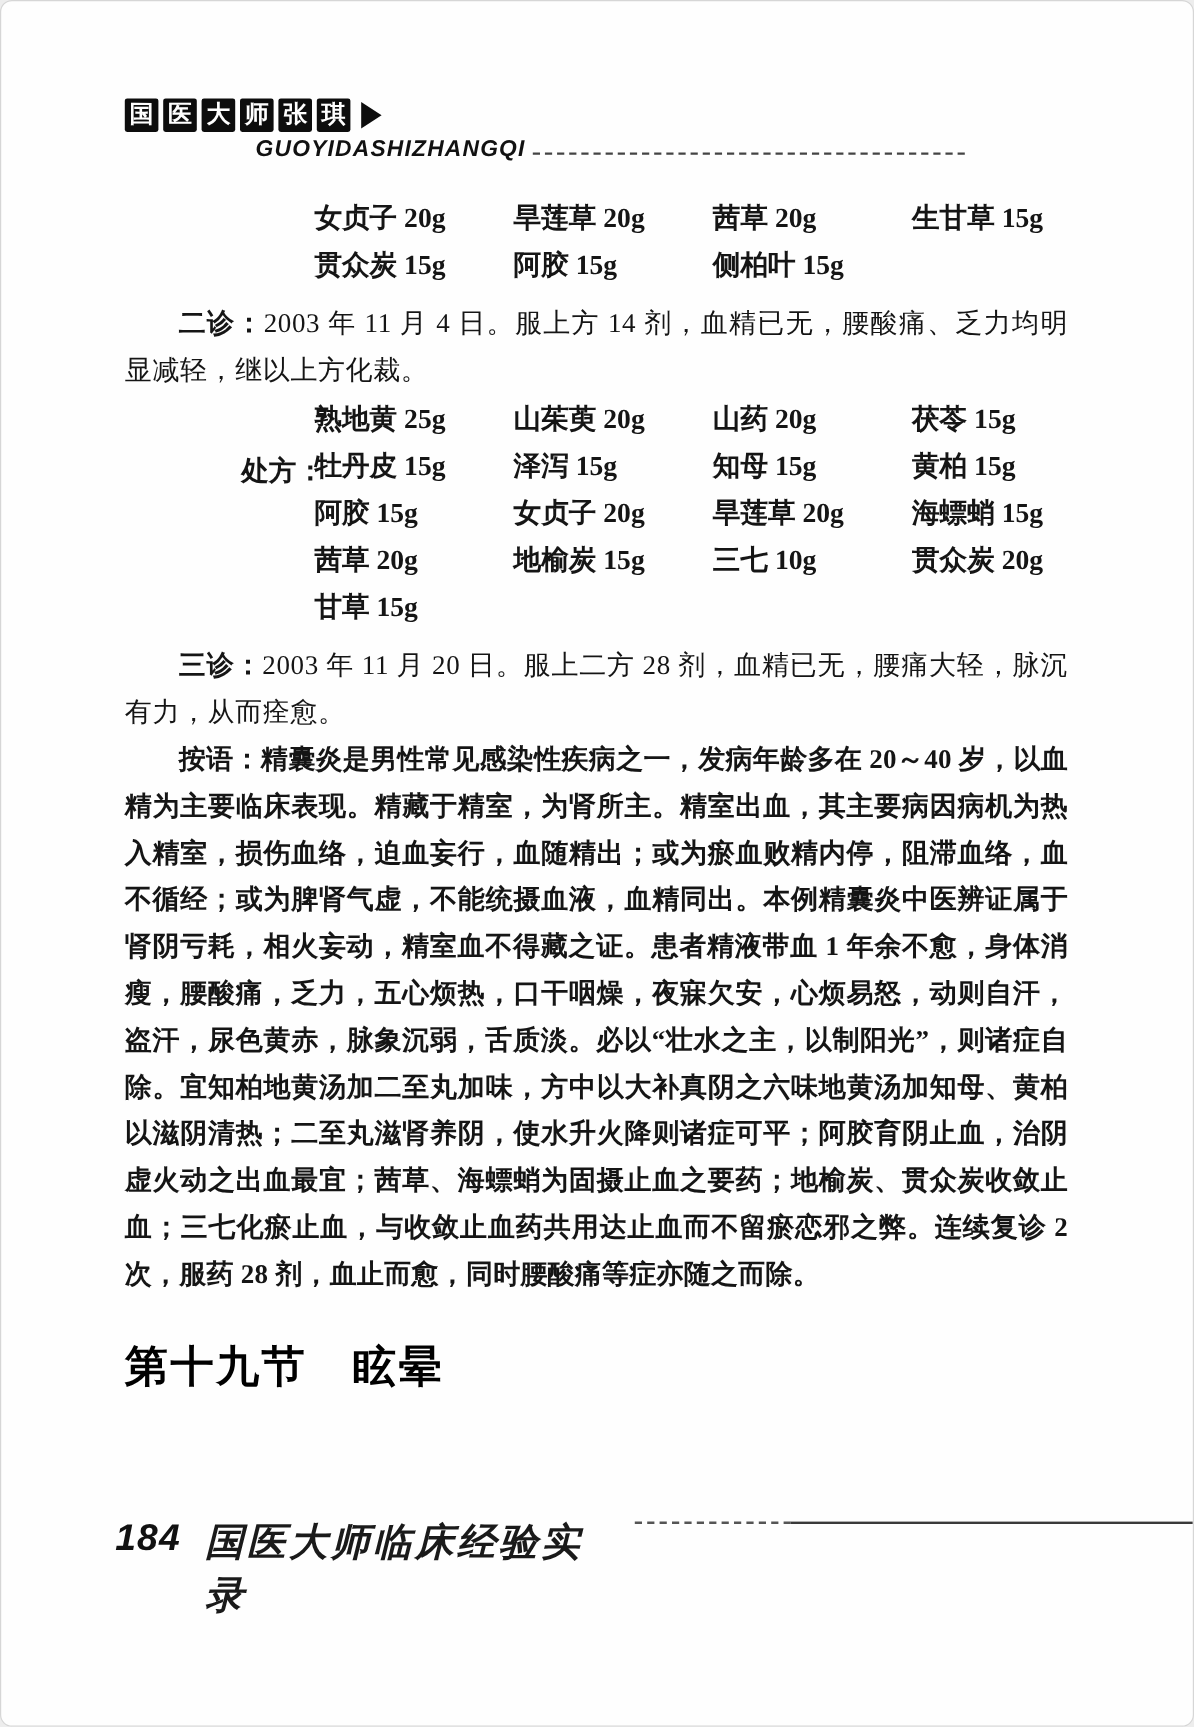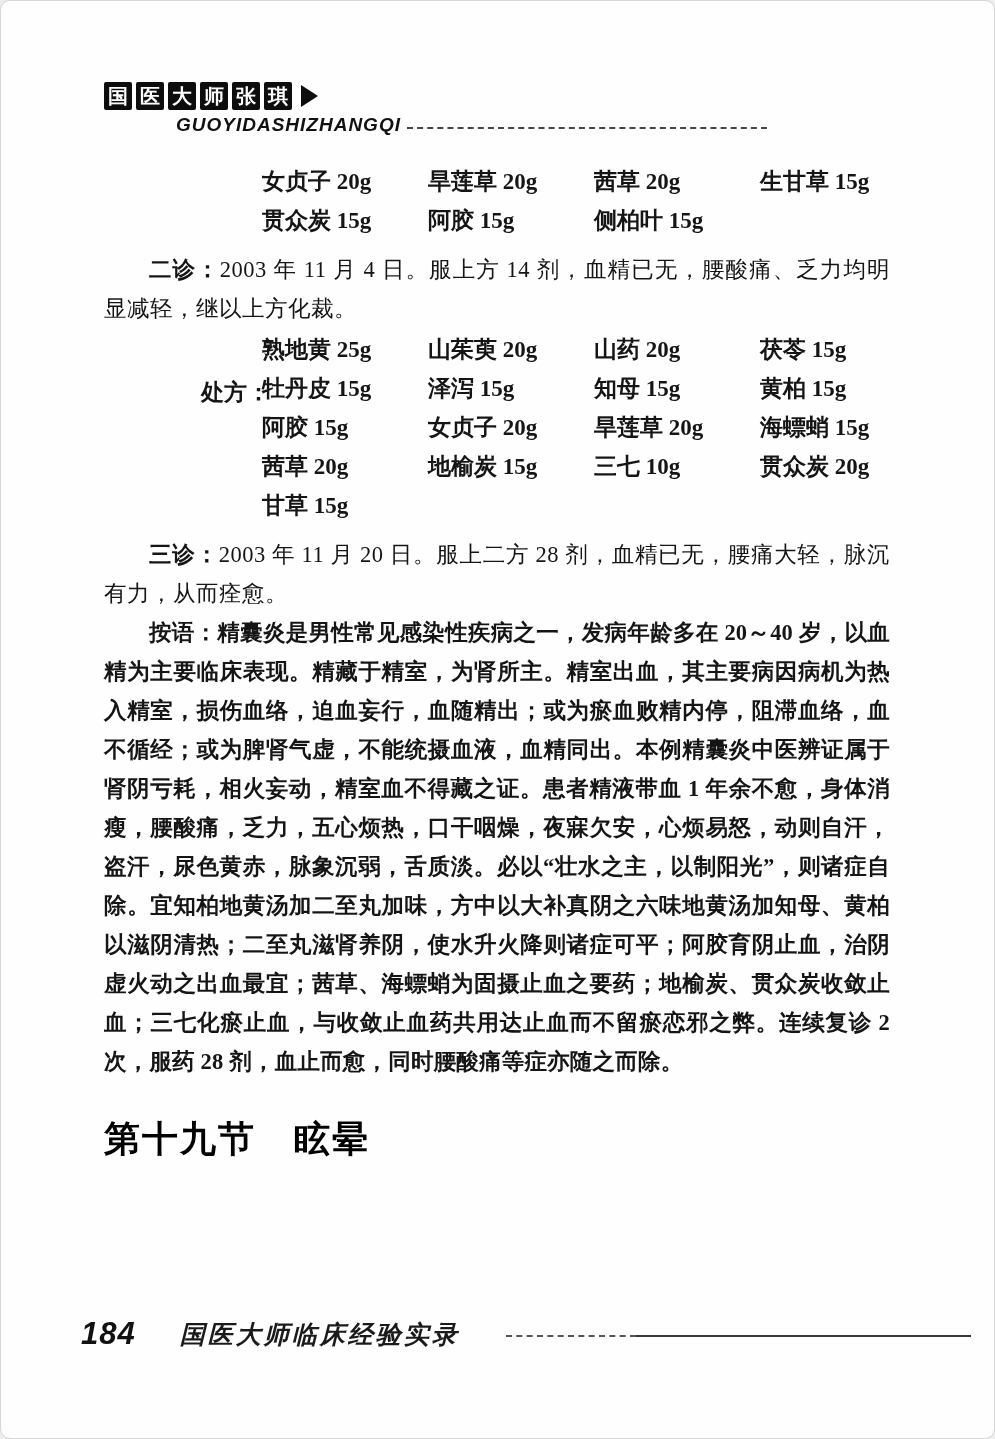--- a/index.html
+++ b/index.html
@@ -25,21 +25,21 @@
   }
   .logo-arrow{
     width:0;height:0;margin-left:5px;
     border-left:17px solid #0d0d0d;
     border-top:11px solid transparent;
     border-bottom:11px solid transparent;
   }
   .tagline-row{display:flex;align-items:center;margin:3px 0 0 72px;height:22px;}
   .tagline{
     font-family:"Liberation Sans","DejaVu Sans",sans-serif;
-    font-style:italic;font-weight:bold;font-size:19px;letter-spacing:1px;color:#111;
+    font-style:italic;font-weight:bold;font-size:19px;letter-spacing:1px;color:#111;margin-left:37px;
   }
   .header-dashes{width:360px;border-top:2px dashed #444;margin-left:6px;margin-top:6px;}
   
   .rx{margin-top:0;}
   .rx-row{position:relative;display:flex;height:39px;align-items:flex-start;padding-left:158px;
     font-size:23px;font-weight:600;}
   .rx-cell{width:166px;white-space:nowrap;}
   .rx-cell:last-child{width:auto;}
   .rx-label{position:absolute;left:97px;font-weight:bold;white-space:nowrap;margin-top:43px;}
   
@@ -49,28 +49,28 @@
   }
   .p-label{font-weight:bold;}
   .para.bold-body{font-weight:bold;letter-spacing:0.2px;}
   .gap-s{height:6px;}
   
   .section-title{
     margin:34px 0 26px 0;
     font-size:36px;font-weight:bold;letter-spacing:2px;color:#000;
   }
   
-  .footer{position:absolute;left:80px;bottom:86px;display:flex;align-items:center;gap:24px;}
+  .footer{position:absolute;left:95px;bottom:86px;display:flex;align-items:flex-start;}
   .page-num{
     font-family:"Liberation Sans","DejaVu Sans",sans-serif;
     font-style:italic;font-weight:bold;font-size:31px;letter-spacing:1px;color:#111;
   }
   .book-title{
     margin-left:20px;font-style:italic;font-weight:bold;
-    font-size:25px;letter-spacing:3px;color:#1a1a1a;
+    font-size:32px;letter-spacing:3px;color:#1a1a1a;
   }
   .footer-line{display:flex;align-items:center;margin-left:22px;margin-top:4px;}
   .footer-line .dash-part{width:130px;border-top:2px dashed #555;}
   .footer-line .solid-part{width:335px;border-top:2px solid #3a3a3a;}
 </style>
 </head>
 <body>
 
 <div class="page">
 

